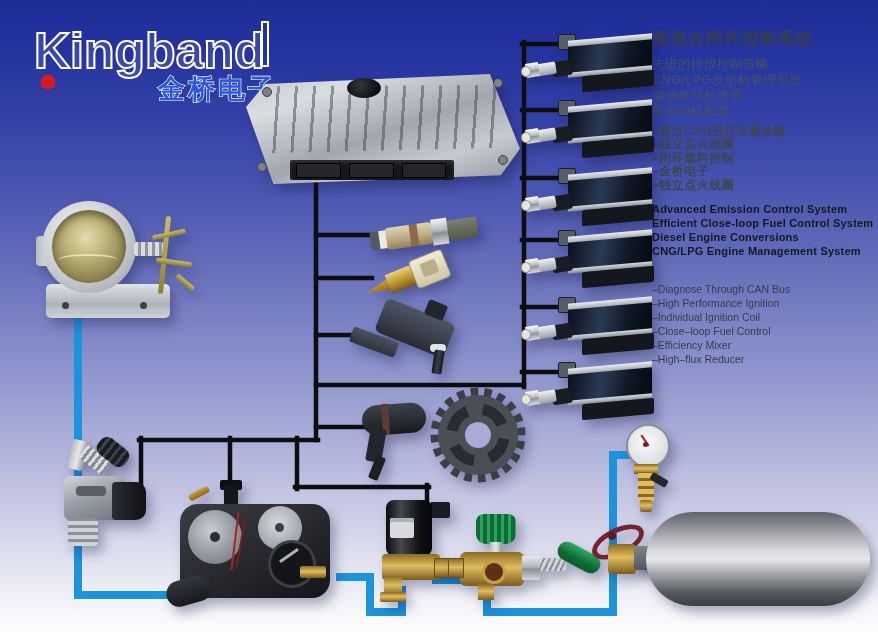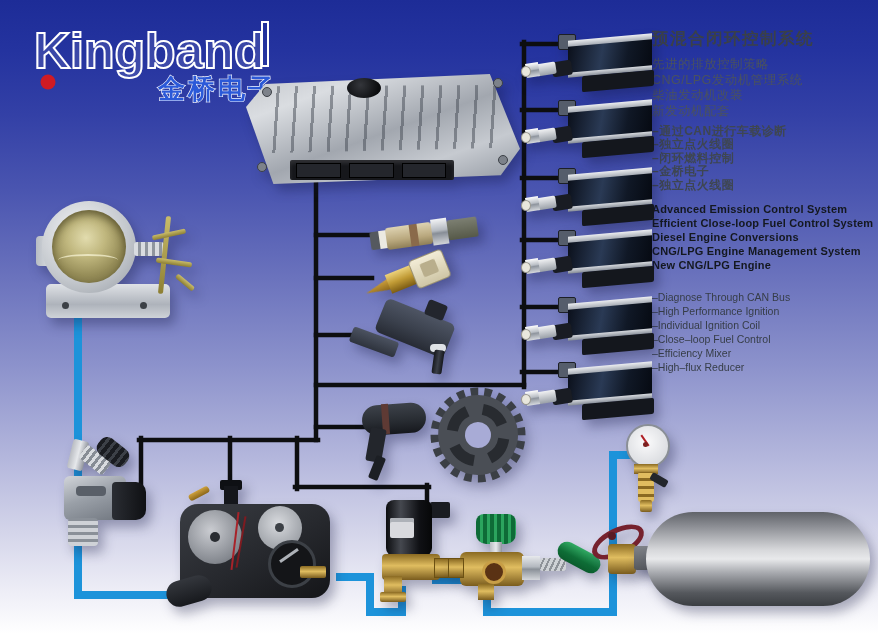--- a/index.html
+++ b/index.html
@@ -17,21 +17,21 @@
   
   #logo{position:absolute;left:10px;top:8px;}
   
   #info{position:absolute;left:652px;top:28px;width:222px;}
   .cn-title{font-size:16.5px;font-weight:bold;color:#3a4049;letter-spacing:1.5px;margin:0 0 7px 0;}
   .cn-line{font-size:12.5px;color:#4a525f;line-height:15.5px;letter-spacing:.5px;}
   .cn-bullets{margin-top:6px;}
   .cn-bullet{font-size:12px;color:#3e4651;line-height:13.4px;letter-spacing:.5px;font-weight:bold;}
   .en-lines{margin-top:10px;}
   .en-line{font-size:11px;font-weight:bold;color:#14181f;line-height:14px;letter-spacing:.2px;}
-  .en-bullets{margin-top:18px;}
+  .en-bullets{margin-top:24px;}
   .en-bullet{font-size:10.5px;color:#363d47;line-height:14px;}
   
   #ecu{left:246px;top:74px;width:274px;height:110px;}
   #ecu .body{position:absolute;inset:0;
     background:linear-gradient(160deg,#c3c6cb 0%,#dadde1 22%,#a2a7af 52%,#c6cad0 74%,#8f959e 100%);
     clip-path:polygon(7% 9%,89% 0,100% 68%,93% 92%,10% 100%,0 30%);}
   #ecu .ribs{position:absolute;left:6%;top:10%;width:88%;height:62%;
     background:repeating-linear-gradient(94deg,transparent 0 15px,rgba(66,72,82,.5) 15px 18px);
     clip-path:polygon(2% 2%,97% 0,100% 92%,0 100%);}
   #ecu .knob{position:absolute;left:37%;top:4%;width:34px;height:20px;border-radius:50%;
@@ -152,21 +152,20 @@
       <div class="cn-bullet">–独立点火线圈</div>
       <div class="cn-bullet">–闭环燃料控制</div>
       <div class="cn-bullet">–金桥电子</div>
       <div class="cn-bullet">–独立点火线圈</div>
     </div>
     <div class="en-lines">
       <div class="en-line">Advanced Emission Control System</div>
       <div class="en-line">Efficient Close-loop Fuel Control System</div>
       <div class="en-line">Diesel Engine Conversions</div>
       <div class="en-line">CNG/LPG Engine Management System</div>
-      <div class="en-line">New CNG/LPG Engine</div>
     </div>
     <div class="en-bullets">
       <div class="en-bullet">–Diagnose Through CAN Bus</div>
       <div class="en-bullet">–High Performance Ignition</div>
       <div class="en-bullet">–Individual Ignition Coil</div>
       <div class="en-bullet">–Close–loop Fuel Control</div>
       <div class="en-bullet">–Efficiency Mixer</div>
       <div class="en-bullet">–High–flux Reducer</div>
     </div>
   </div>

